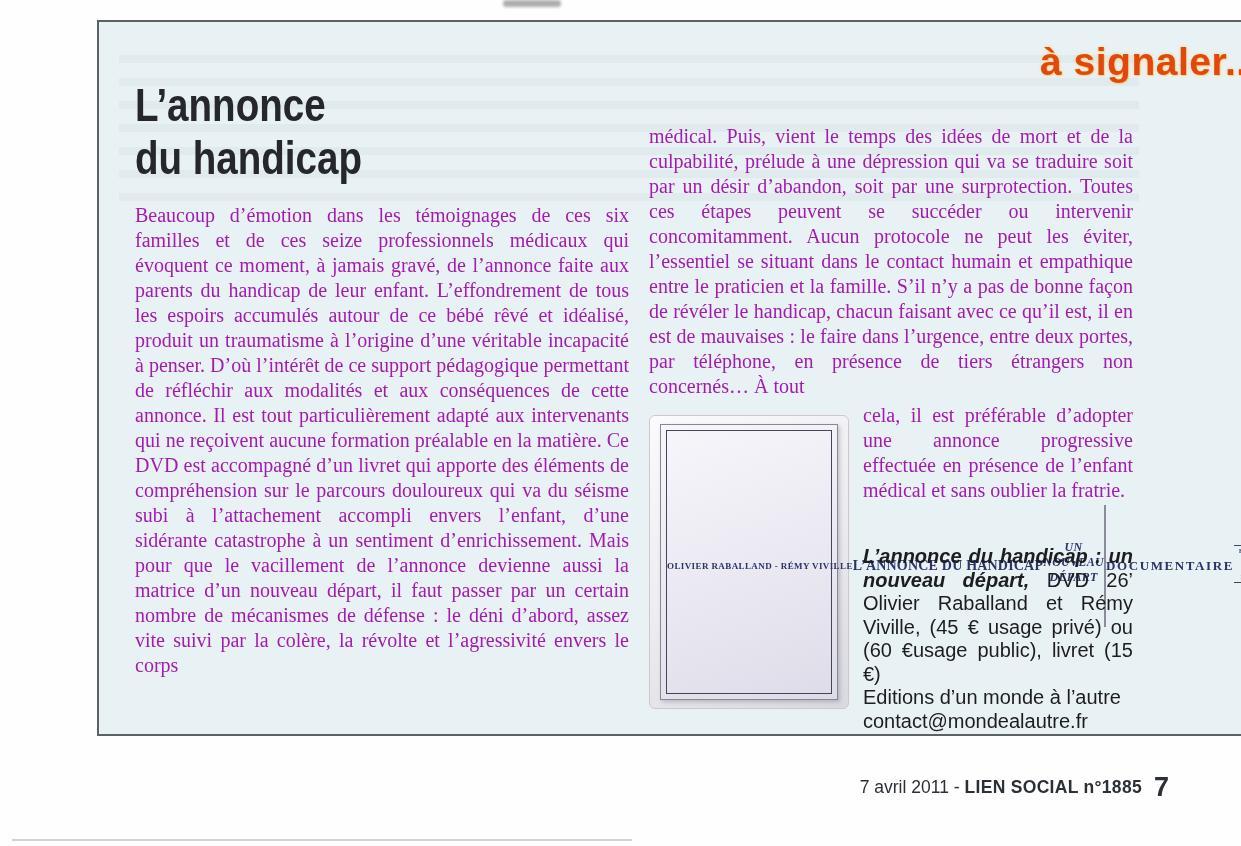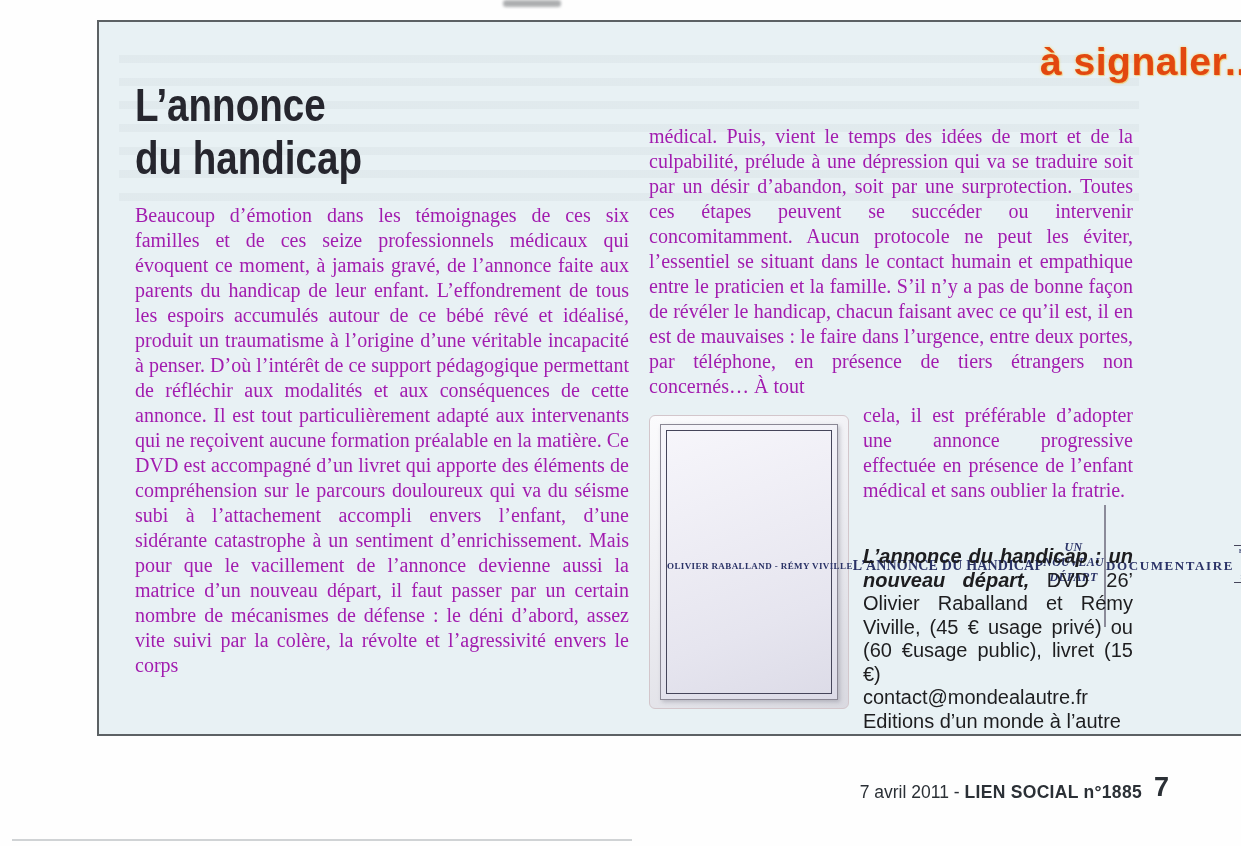--- a/index.html
+++ b/index.html
@@ -50,21 +50,21 @@
   .dvd-logo{margin-top:4px;font-size:5.5px;line-height:6.5px;font-weight:700;letter-spacing:.4px;
     border-top:1px solid #45455a;border-bottom:1px solid #45455a;padding:2px 5px;}
 
   .wrap-col{flex:1 1 auto;margin-left:14px;min-width:0;}
 
   .caption{margin-top:42px;font-family:"Liberation Sans",sans-serif;font-size:20px;line-height:23.5px;
     color:#1d1d1f;text-align:justify;}
   .cap-lead{font-weight:700;font-style:italic;}
   .cap-line{text-align:left;}
 
-  .footer{position:absolute;top:772px;right:72px;display:flex;align-items:flex-end;
+  .footer{position:absolute;top:772px;right:72px;display:flex;align-items:center;
     font-family:"Liberation Sans",sans-serif;font-size:17.5px;color:#2b3036;}
   .f-journal{font-weight:700;margin-left:5px;letter-spacing:.3px;}
   .f-page{font-weight:700;font-size:27px;margin-left:12px;}
 </style>
 </head>
 <body>
 
 <div class="page">
 
   <div class="smudge-top"></div>
@@ -132,22 +132,22 @@
                 <div style="text-transform:uppercase;">à l’autre</div>
               </div>
             </div>
           </div>
         </div>
 
         <div class="wrap-col">
           <p class="body-text">cela, il est préférable d’adopter une annonce progressive effectuée en présence de l’enfant médical et sans oublier la fratrie.</p>
           <div class="caption">
             <span class="cap-lead">L’annonce du handicap : un nouveau départ,</span><span> DVD 26’ Olivier Raballand et Rémy Viville, (45 € usage privé) ou (60 €usage public), livret (15 €)</span>
+            <div class="cap-line">Editions d’un monde à l’autre</div>
             <div class="cap-line">contact@mondealautre.fr</div>
-            <div class="cap-line">Editions d’un monde à l’autre</div>
           </div>
         </div>
 
       </div>
     </div>
   </div>
 
   <div class="footer">
     <span class="f-date">7 avril 2011 -</span>
     <span class="f-journal">LIEN SOCIAL n°1885</span>

